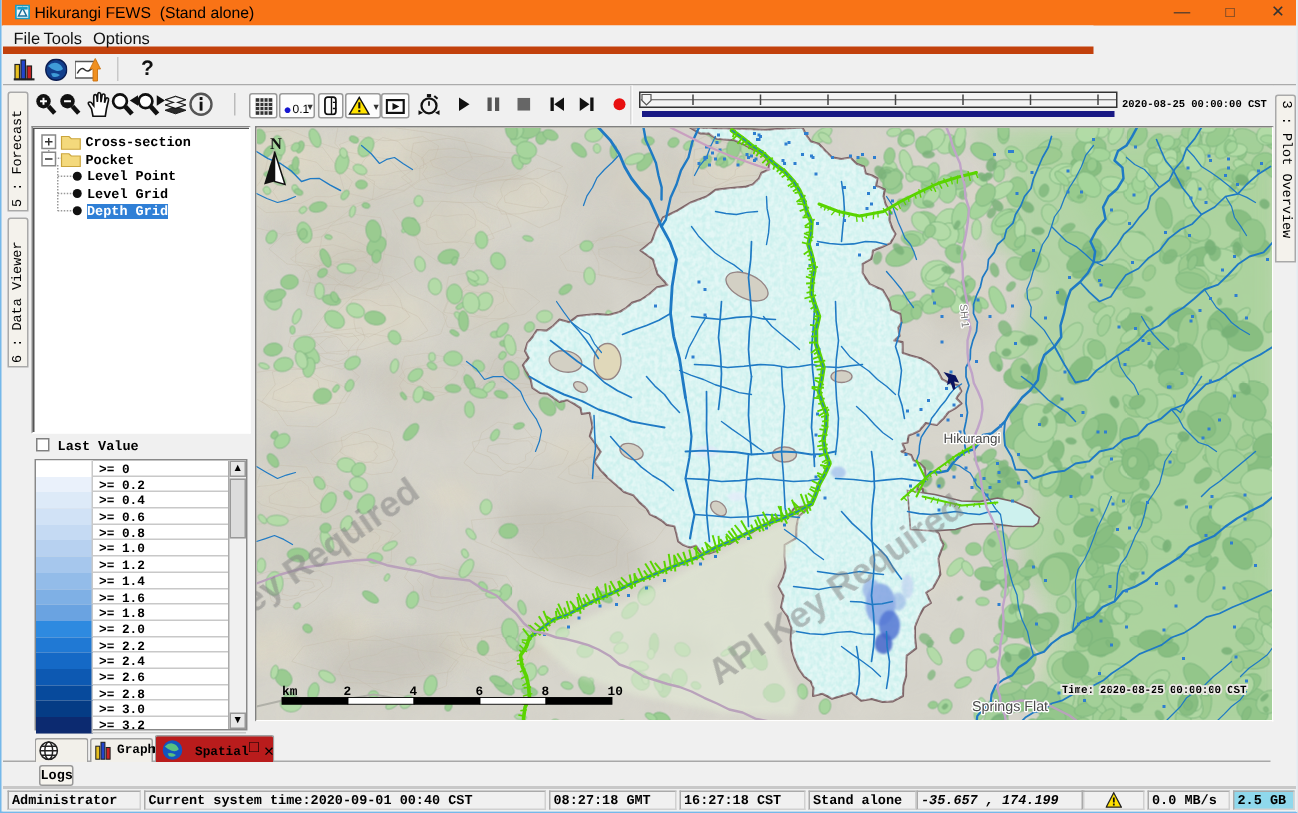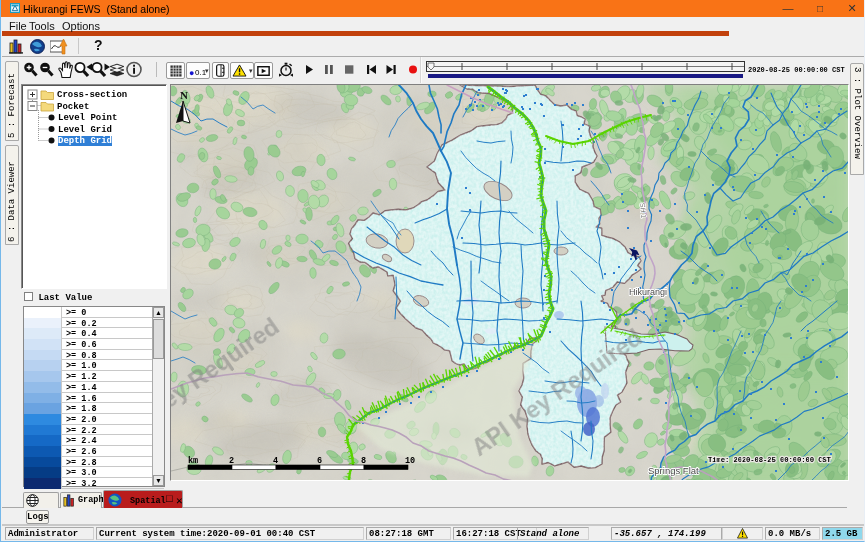--- a/index.html
+++ b/index.html
@@ -2039,21 +2039,21 @@
 </div>
 <div id="logsrow">
     <div id="logsbtn">Logs</div>
   </div>
 
 <div id="statusbar">
   <div class="scell" style="left:3px;width:89px;">Administrator</div>
   <div class="scell" style="left:94px;width:268px;">Current system time:2020-09-01 00:40 CST</div>
   <div class="scell" style="left:364px;width:85px;">08:27:18 GMT</div>
   <div class="scell" style="left:451px;width:84px;">16:27:18 CST</div>
-  <div class="scell" style="left:515px;width:72px;font-style:italic;">Stand alone</div>
+  <div class="scell" style="left:537px;width:72px;">Stand alone</div>
   <div class="scell" style="left:609px;width:112px;font-style:italic;">-35.657 , 174.199</div>
   <div class="scell" style="left:719px;width:42px;text-align:center;padding-top:0;">
     <svg width="11" height="11" viewBox="0 0 12 12" style="vertical-align:-2px;">
         <path d="M6 0.5 L11.5 11 L0.5 11 Z" fill="#ffe000" stroke="#222" stroke-width="0.9"></path>
         <rect x="5.4" y="4" width="1.3" height="3.6" fill="#111"></rect>
         <rect x="5.4" y="8.4" width="1.3" height="1.4" fill="#111"></rect>
       </svg>
   </div>
   <div class="scell" style="left:763px;width:55px;">0.0 MB/s</div>
   <div class="scell" style="left:820px;width:41px;background:#8fd8ec;">2.5 GB</div>

